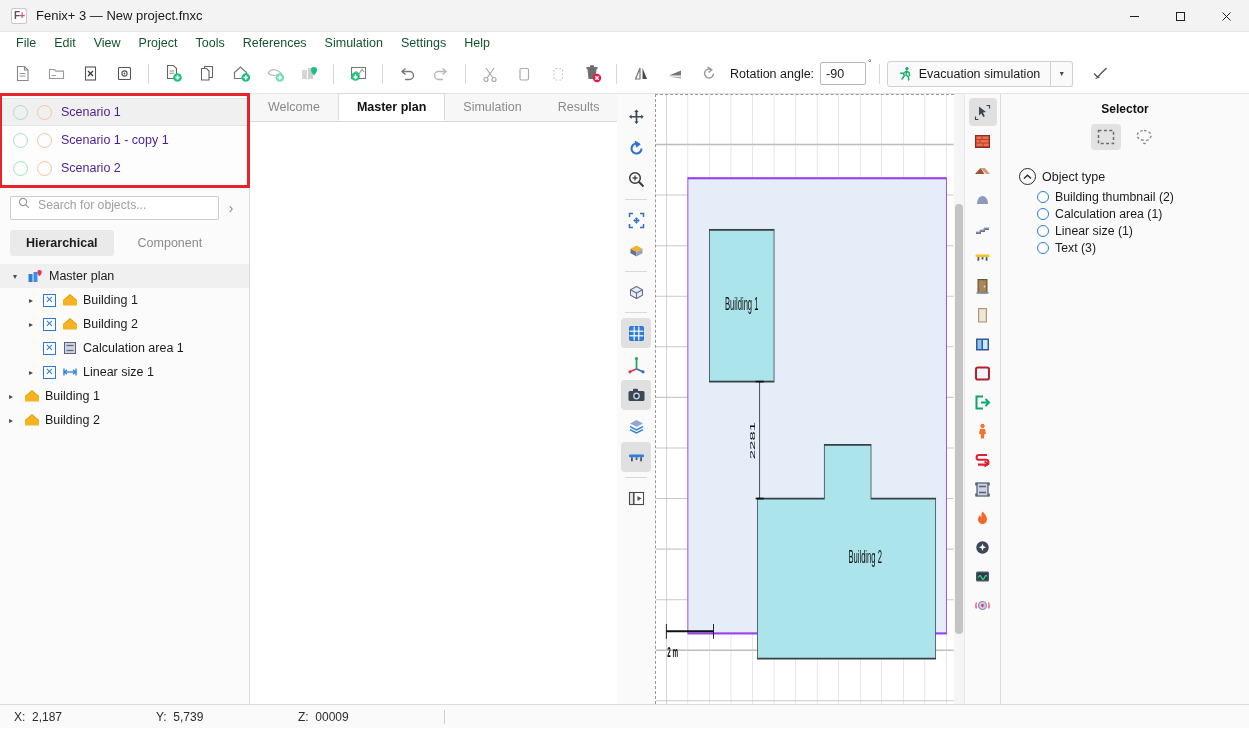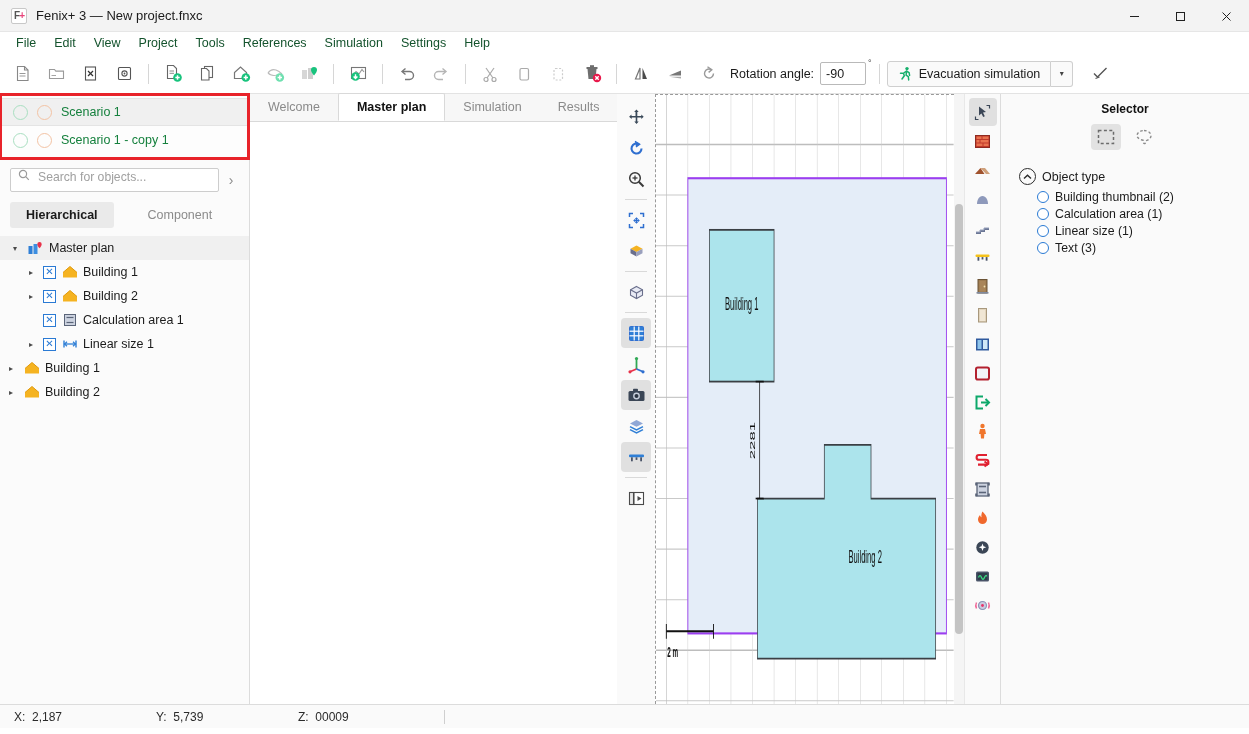--- a/index.html
+++ b/index.html
@@ -72,35 +72,35 @@
               display:flex;flex-direction:column;position:relative;}
   #scenario-box{
     border:3px solid #e8232a;margin:-1px -1px 0 -1px;
     background:#fdfdfd;padding:2px 0 3px 0;
   }
   .scenario-row{height:28px;display:flex;align-items:center;padding-left:11px;gap:9px;}
   .scenario-row.sel{background:#f0f0f0;border-top:1px solid #e4e4e4;border-bottom:1px solid #e4e4e4;}
   .sc-dot{width:15px;height:15px;border-radius:50%;border:1.6px solid;}
   .sc-dot.green{border-color:#a9dfc1;}
   .sc-dot.orange{border-color:#f3c3a4;}
-  .scenario-label{font-size:12.5px;color:#15803d;}
+  .scenario-label{font-size:12.5px;color:#4c1d95;}
 
   #search-wrap{display:flex;align-items:center;padding:8px 10px 6px 10px;gap:4px;}
   #search-field{
     flex:1;height:24px;border:1px solid #cdcdcd;background:#fff;border-radius:2px;
     display:flex;align-items:flex-start;padding:0 7px;gap:6px;
   }
   #search-field input{
     border:none;outline:none;flex:1;font-family:"Liberation Sans",sans-serif;
     font-size:12.2px;color:#333;background:transparent;
   }
   #search-field input::placeholder{color:#a0a0a0;}
   #search-expand{width:16px;text-align:center;color:#8b8b8b;font-size:14px;}
 
-  #view-tabs{display:flex;padding:4px 10px 6px 10px;gap:18px;}
+  #view-tabs{display:flex;padding:4px 10px 6px 10px;gap:8px;}
   .vtab{padding:6px 16px;font-size:12.5px;border-radius:3px;color:#8b8b8b;}
   .vtab.active{background:#eaeaea;color:#1b1b1b;font-weight:bold;}
 
   #tree{flex:1;overflow:hidden;padding-top:2px;}
   .tnode{height:24px;display:flex;align-items:center;gap:5px;font-size:12.5px;color:#1b1b1b;}
   .tnode.root-sel{background:#f0f0f0;}
   .tw{width:14px;display:flex;align-items:center;justify-content:center;font-size:8px;color:#4a4a4a;}
   .tchk{width:13px;height:13px;border:1.3px solid #2a7ad4;color:#2a7ad4;font-size:10px;
         line-height:10px;text-align:center;background:#fff;}
   .ticon{width:17px;height:16px;display:flex;align-items:center;justify-content:center;}
@@ -369,20 +369,25 @@
     <div id="scenario-box">
       <div class="scenario-row sel">
         <div class="sc-dot green"></div>
         <div class="sc-dot orange"></div>
         <div class="scenario-label">Scenario 1</div>
       </div>
       <div class="scenario-row">
         <div class="sc-dot green"></div>
         <div class="sc-dot orange"></div>
         <div class="scenario-label">Scenario 1 - copy 1</div>
+      </div>
+      <div class="scenario-row">
+        <div class="sc-dot green"></div>
+        <div class="sc-dot orange"></div>
+        <div class="scenario-label">Scenario 2</div>
       </div>
     </div>
 
     <div id="search-wrap">
       <div id="search-field">
         <svg width="12" height="12" viewBox="0 0 12 12">
             <circle cx="5" cy="5" r="3.6" fill="none" stroke="#9a9a9a" stroke-width="1.2"></circle>
             <line x1="7.7" y1="7.7" x2="10.8" y2="10.8" stroke="#9a9a9a" stroke-width="1.2"></line>
           </svg>
         <input placeholder="Search for objects..." style="">

